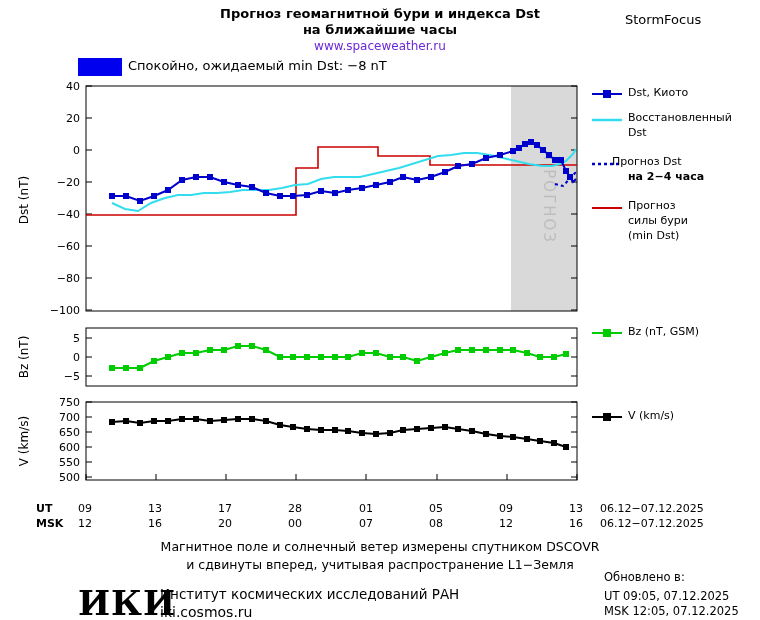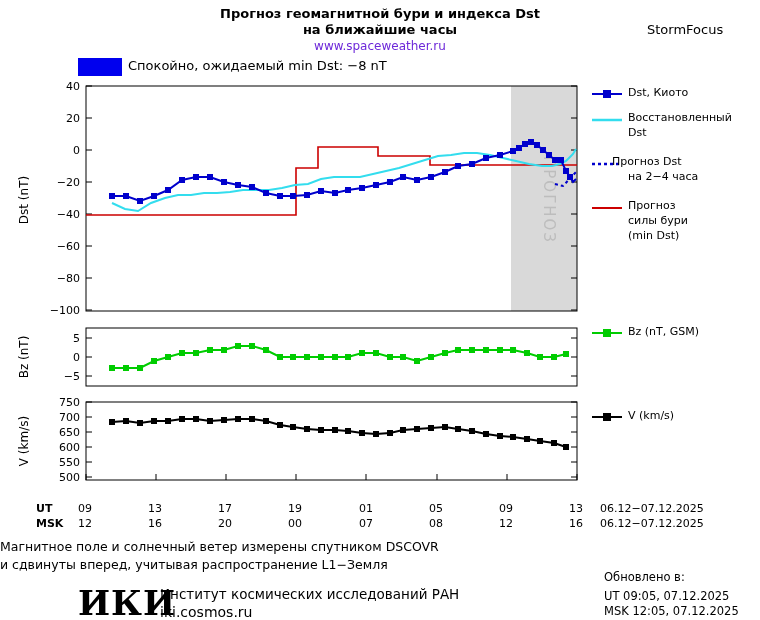--- a/index.html
+++ b/index.html
@@ -4,37 +4,37 @@
 <style>
   html,body{margin:0;padding:0;}
   body{width:760px;height:620px;background:#ffffff;font-family:"DejaVu Sans",sans-serif;color:#000;position:relative;overflow:hidden;}
   .abs{position:absolute;}
   .ttl{width:100%;text-align:center;font-size:13px;font-weight:bold;}
   .sub{width:100%;text-align:center;font-size:12px;}
   .stormfocus{font-size:13px;}
   svg{display:block;}
   .legtxt{font-size:11px;line-height:14px;}
   .small{font-size:11px;}
-  .bottomtxt{font-size:12.5px;text-align:left;width:100%;}
+  .bottomtxt{font-size:12.5px;text-align:center;width:100%;}
   .iki{font-family:"DejaVu Serif",serif;font-size:34px;font-weight:bold;letter-spacing:1px;}
   .upd{font-size:11.5px;line-height:15px;}
 </style>
 </head>
 <body>
 
 <div class="abs ttl" style="top:6px;left:0;">
   <span>Прогноз геомагнитной бури и индекса Dst</span>
 </div>
 <div class="abs ttl" style="top:22px;left:0;">
   <span>на ближайшие часы</span>
 </div>
 <div class="abs sub" style="top:39px;left:0;color:#6d28d9;">
   <span>www.spaceweather.ru</span>
 </div>
-<div class="abs stormfocus" style="top:22px;left:625px;margin-left:22px;">
+<div class="abs stormfocus" style="top:12px;left:625px;">
   <span>StormFocus</span>
 </div>
 
 <div class="abs" style="top:56px;left:78px;width:500px;height:22px;">
   <div class="abs" style="top:2px;left:0;width:44px;height:18px;background:#0000ee;"></div>
   <div class="abs" style="top:2px;left:50px;font-size:13px;">Спокойно, ожидаемый min Dst: −8 nT</div>
 </div>
 
 <div class="abs" style="top:80px;left:0;width:760px;height:420px;">
   <svg width="760" height="420" viewBox="0 0 760 420">
@@ -267,21 +267,21 @@
     </svg>
     <span class="legtxt" style="position:absolute;left:36px;top:-3px;white-space:nowrap;">Восстановленный</span>
     <span class="legtxt" style="position:absolute;left:36px;top:12px;white-space:nowrap;">Dst</span>
   </div>
 
   <div class="abs" style="top:78px;left:0;">
     <svg width="30" height="12">
       <line x1="0" y1="6" x2="30" y2="6" stroke="#0000cc" stroke-width="2.5" stroke-dasharray="3,3"></line>
     </svg>
     <span class="legtxt" style="position:absolute;left:20px;top:-3px;white-space:nowrap;text-align:center;">Прогноз Dst</span>
-    <span class="legtxt" style="position:absolute;left:36px;top:12px;white-space:nowrap;">на 2−4 часа</span>
+    <span class="legtxt" style="position:absolute;left:36px;top:12px;white-space:nowrap;font-weight:bold;">на 2−4 часа</span>
   </div>
 
   <div class="abs" style="top:122px;left:0;">
     <svg width="30" height="12">
       <line x1="0" y1="6" x2="30" y2="6" stroke="#cc0000" stroke-width="2"></line>
     </svg>
     <span class="legtxt" style="position:absolute;left:36px;top:-3px;white-space:nowrap;">Прогноз</span>
     <span class="legtxt" style="position:absolute;left:36px;top:12px;white-space:nowrap;">силы бури</span>
     <span class="legtxt" style="position:absolute;left:36px;top:27px;white-space:nowrap;">(min Dst)</span>
   </div>
@@ -303,21 +303,21 @@
   <span class="legtxt" style="position:absolute;left:36px;top:-2px;white-space:nowrap;">V (km/s)</span>
 </div>
 
 <div class="abs" style="top:500px;left:0;width:636px;height:34px;">
   <div class="abs small" style="top:2px;left:36px;font-weight:bold;">UT</div>
   <div class="abs small" style="top:17px;left:36px;font-weight:bold;">MSK</div>
 
   <div class="abs small" style="top:2px;left:78px;">09</div>
   <div class="abs small" style="top:2px;left:148px;">13</div>
   <div class="abs small" style="top:2px;left:218px;">17</div>
-  <div class="abs small" style="top:2px;left:288px;">19</div>
+  <div class="abs small" style="top:2px;left:288px;">28</div>
   <div class="abs small" style="top:2px;left:359px;">01</div>
   <div class="abs small" style="top:2px;left:429px;">05</div>
   <div class="abs small" style="top:2px;left:499px;">09</div>
   <div class="abs small" style="top:2px;left:569px;">13</div>
 
   <div class="abs small" style="top:17px;left:78px;">12</div>
   <div class="abs small" style="top:17px;left:148px;">16</div>
   <div class="abs small" style="top:17px;left:218px;">20</div>
   <div class="abs small" style="top:17px;left:288px;">00</div>
   <div class="abs small" style="top:17px;left:359px;">07</div>

